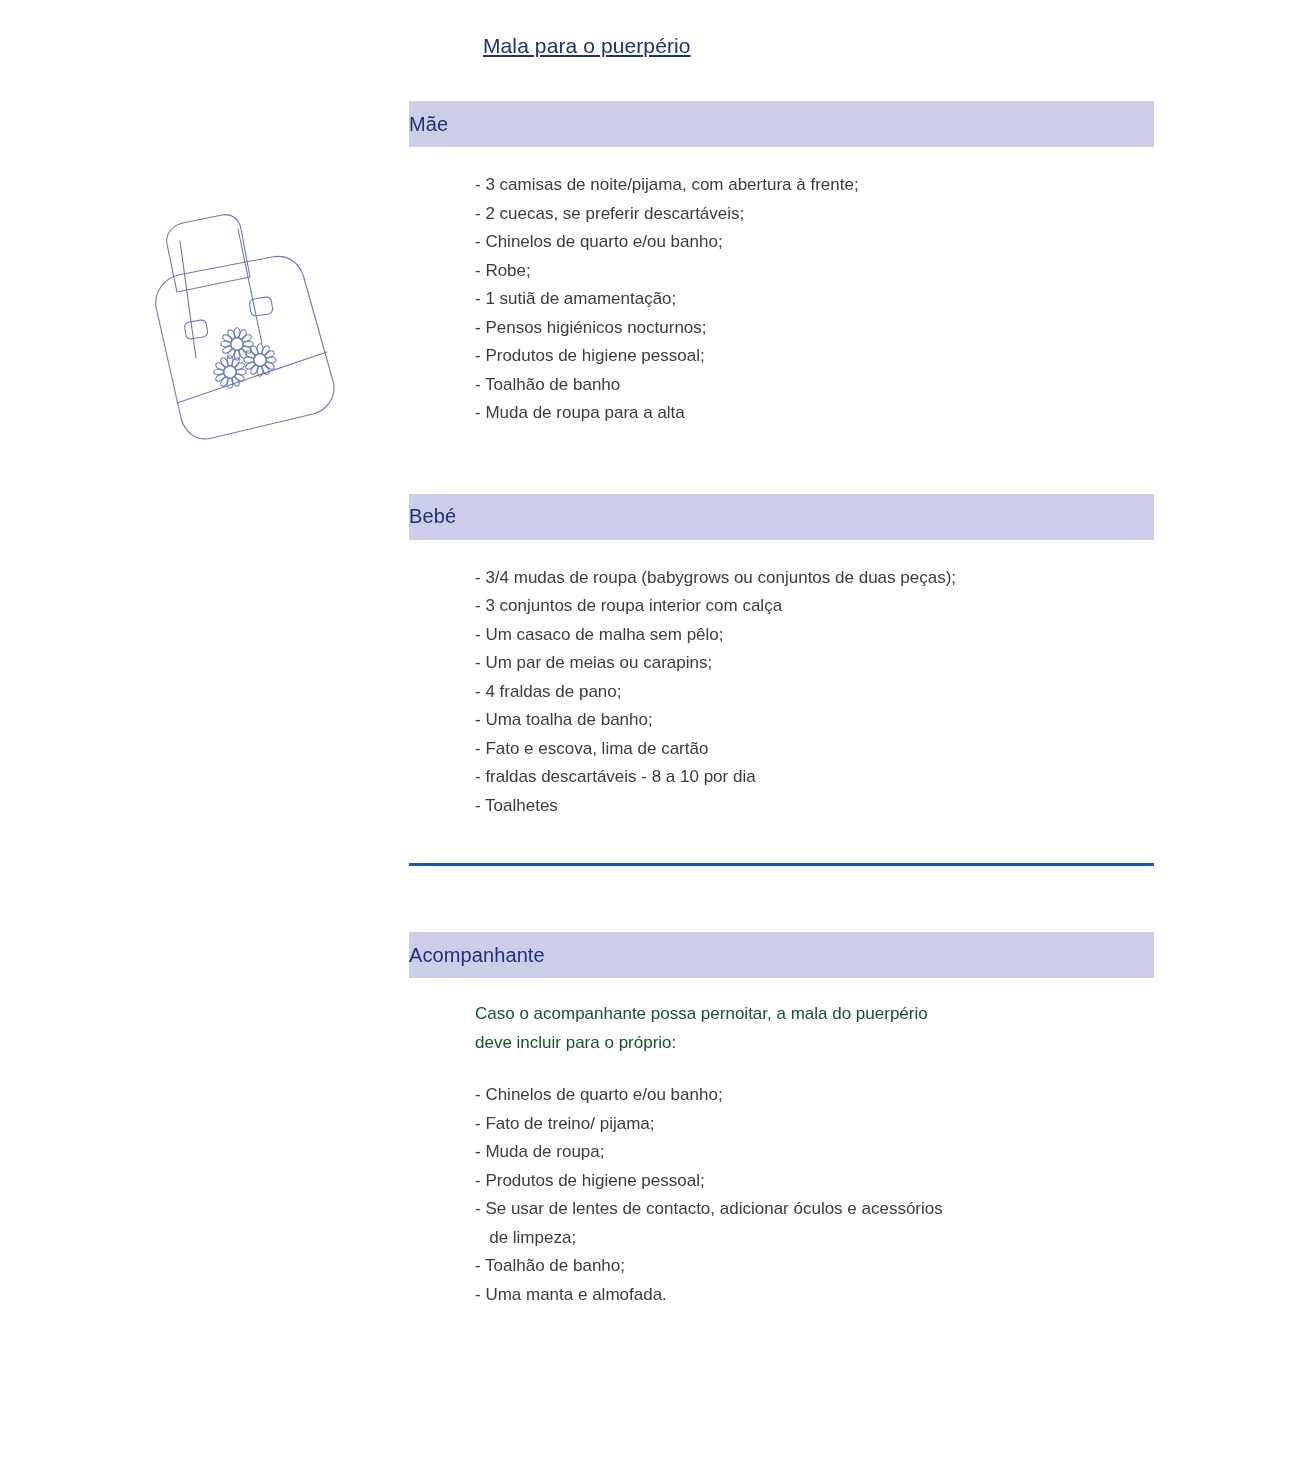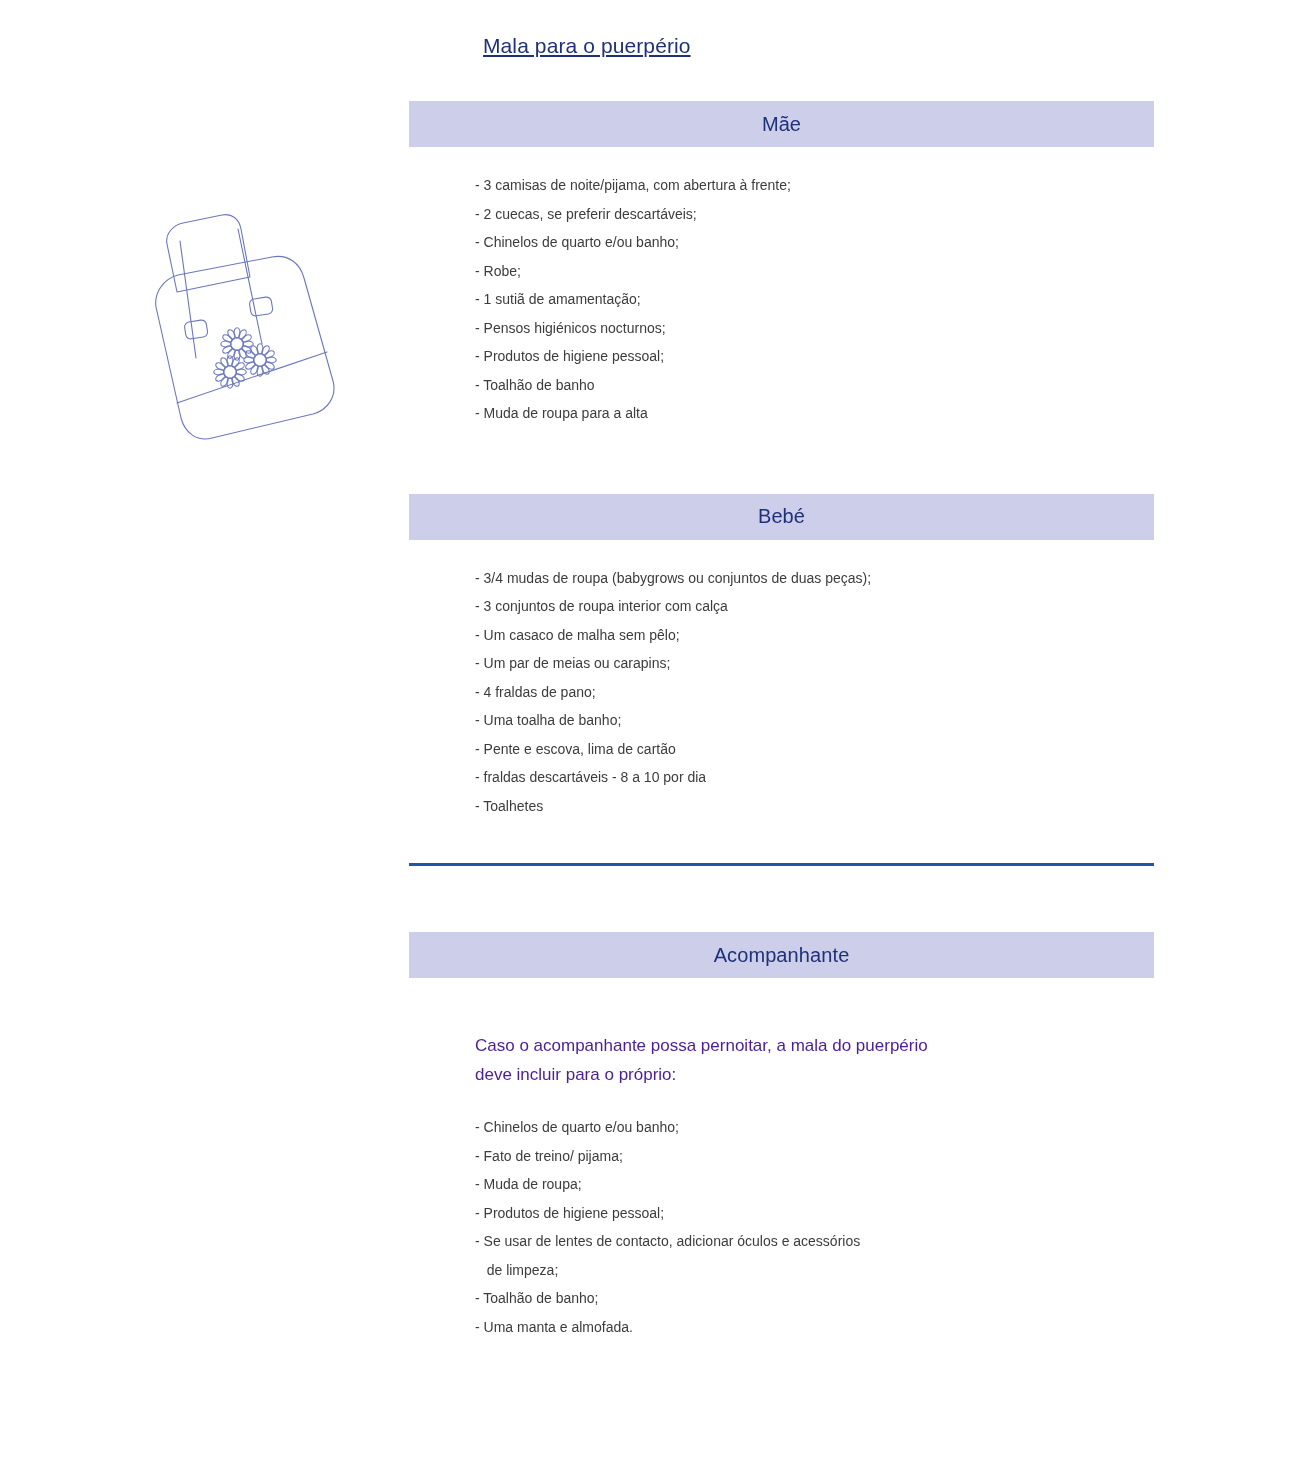--- a/index.html
+++ b/index.html
@@ -42,51 +42,49 @@
     left: 409px;
     top: 0;
     width: 745px;
   }
 
   .section-band {
     background: #ccceea;
     height: 46px;
     display: flex;
     align-items: center;
-    justify-content: center;
   }
   .section-band-title {
     font-size: 20px;
     color: #1f3278;
     letter-spacing: 0.1px;
   }
 
   .section-body {
     padding-left: 66px;
     padding-right: 10px;
   }
 
   .item-list {
     list-style: none;
     margin: 0;
     padding: 0;
   }
   .item-list li {
-    font-size: 14px;
+    font-size: 17px;
     line-height: 28.5px;
     color: #3c3c3c;
     white-space: pre-wrap;
   }
 
   .intro-text {
     font-size: 17px;
     line-height: 28.5px;
-    color: #4c1d95;
+    color: #14532d;
     white-space: pre-wrap;
-    margin-top: 32px;
   }
 
   .divider {
     height: 3px;
     background: #1f56ad;
     width: 745px;
   }
 
   
   .gap-title-band { height: 101px; }
@@ -205,21 +203,21 @@
   </div>
   <div class="gap-band-list"></div>
   <div class="section-body">
     <ul class="item-list">
       <li>- 3/4 mudas de roupa (babygrows ou conjuntos de duas peças);</li>
       <li>- 3 conjuntos de roupa interior com calça</li>
       <li>- Um casaco de malha sem pêlo;</li>
       <li>- Um par de meias ou carapins;</li>
       <li>- 4 fraldas de pano;</li>
       <li>- Uma toalha de banho;</li>
-      <li>- Pente e escova, lima de cartão</li>
+      <li>- Fato e escova, lima de cartão</li>
       <li>- fraldas descartáveis - 8 a 10 por dia</li>
       <li>- Toalhetes</li>
     </ul>
   </div>
 
   <div class="gap-bebe-div"></div>
   <div class="divider"></div>
   <div class="gap-div-acomp"></div>
 
   <div class="section-band">

